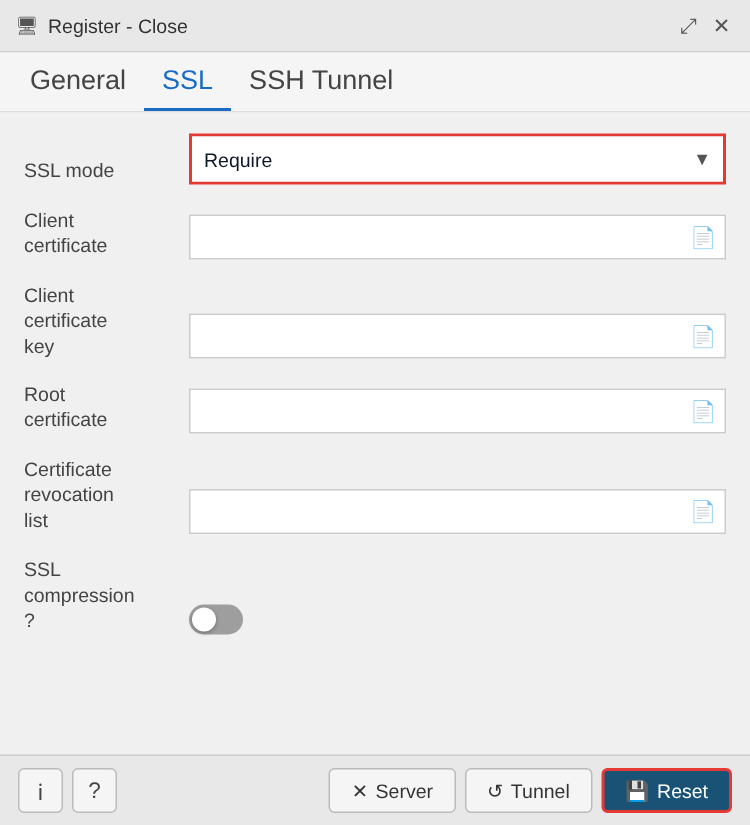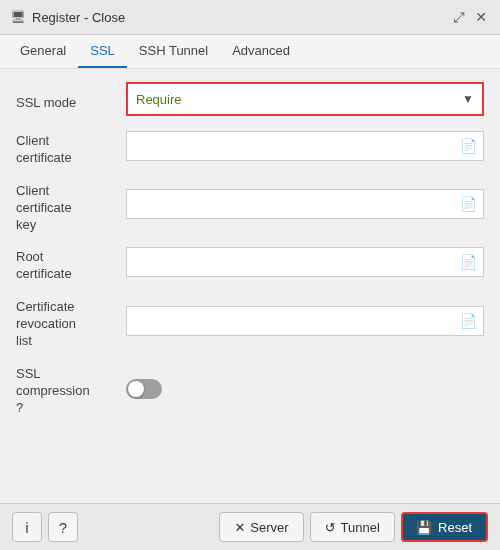--- a/index.html
+++ b/index.html
@@ -59,42 +59,42 @@
     .tabs {
       background: #f5f5f5;
       border-bottom: 1px solid #ddd;
       display: flex;
       padding: 0 8px;
       flex-shrink: 0;
     }
     .tab {
       padding: 8px 12px;
       cursor: pointer;
-      font-size: 13px;
+      font-size: 18px;
       color: #444;
       border-bottom: 2px solid transparent;
       white-space: nowrap;
       text-align: center;
     }
     .tab.active {
       color: #1a6bc4;
       border-bottom: 2px solid #1a6bc4;
       font-weight: 500;
     }
 
     .content {
       flex: 1;
       background: #f0f0f0;
       padding: 12px 16px;
       overflow-y: auto;
     }
 
     .form-row {
       display: flex;
-      align-items: center;
+      align-items: flex-end;
       margin-bottom: 8px;
       min-height: 36px;
     }
     .form-label {
       width: 110px;
       flex-shrink: 0;
       font-size: 13px;
       color: #444;
       padding-top: 8px;
       line-height: 1.3;
@@ -130,21 +130,21 @@
       position: relative;
       border: 2px solid #e53935;
     }
     .ssl-mode-select {
       width: 100%;
       height: 30px;
       border: none;
       background: #fff;
       padding: 4px 20px 4px 8px;
       font-size: 13px;
-      color: #4d7c0f;
+      color: #0f172a;
       appearance: none;
       -webkit-appearance: none;
       cursor: pointer;
       outline: none;
     }
     .select-arrow {
       position: absolute;
       right: 8px;
       top: 50%;
       transform: translateY(-50%);
@@ -245,21 +245,20 @@
   <div class="title-bar-controls">
     <button class="title-bar-btn" title="Expand">⤢</button>
     <button class="title-bar-btn" title="Close">✕</button>
   </div>
 </div>
 
 <div class="tabs">
   <div class="tab">General</div>
   <div class="tab active">SSL</div>
   <div class="tab">SSH Tunnel</div>
-  <div class="tab">Advanced</div>
 </div>
 
 <div class="content">
 
   <div class="form-row">
     <div class="form-label">SSL mode</div>
     <div class="ssl-mode-wrap">
       <select class="ssl-mode-select">
         <option>Require</option>
         <option>Allow</option>

